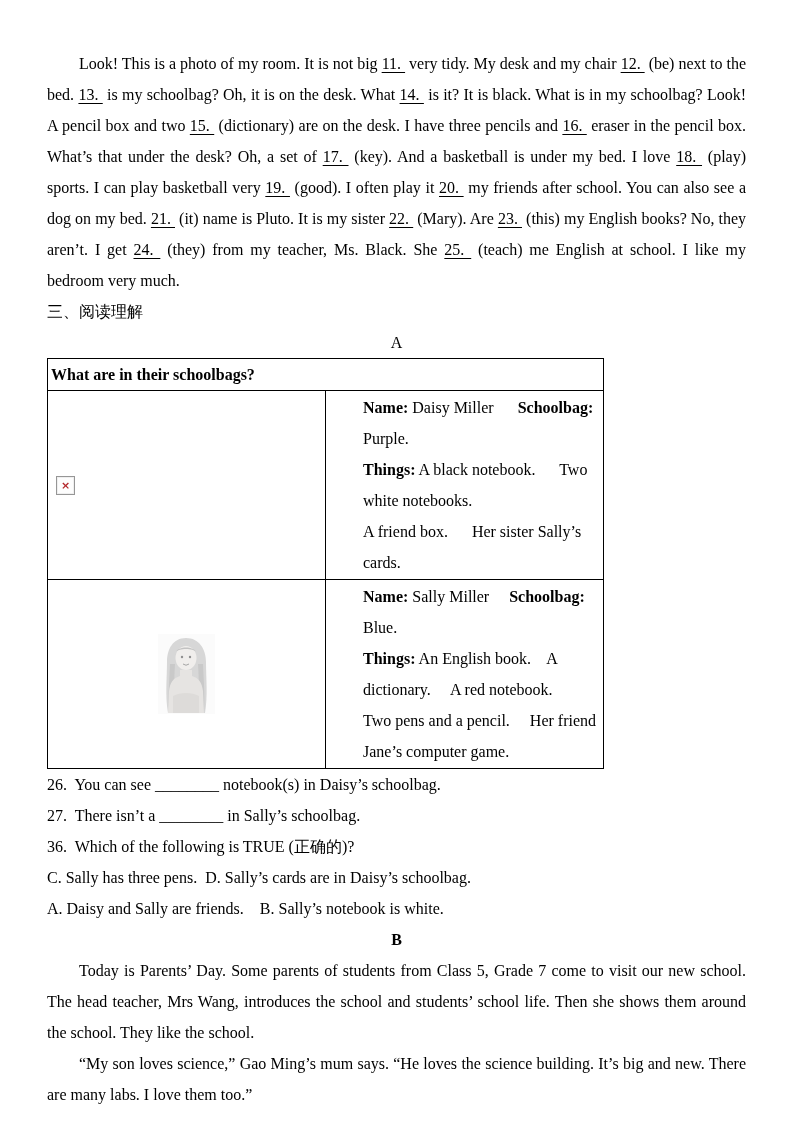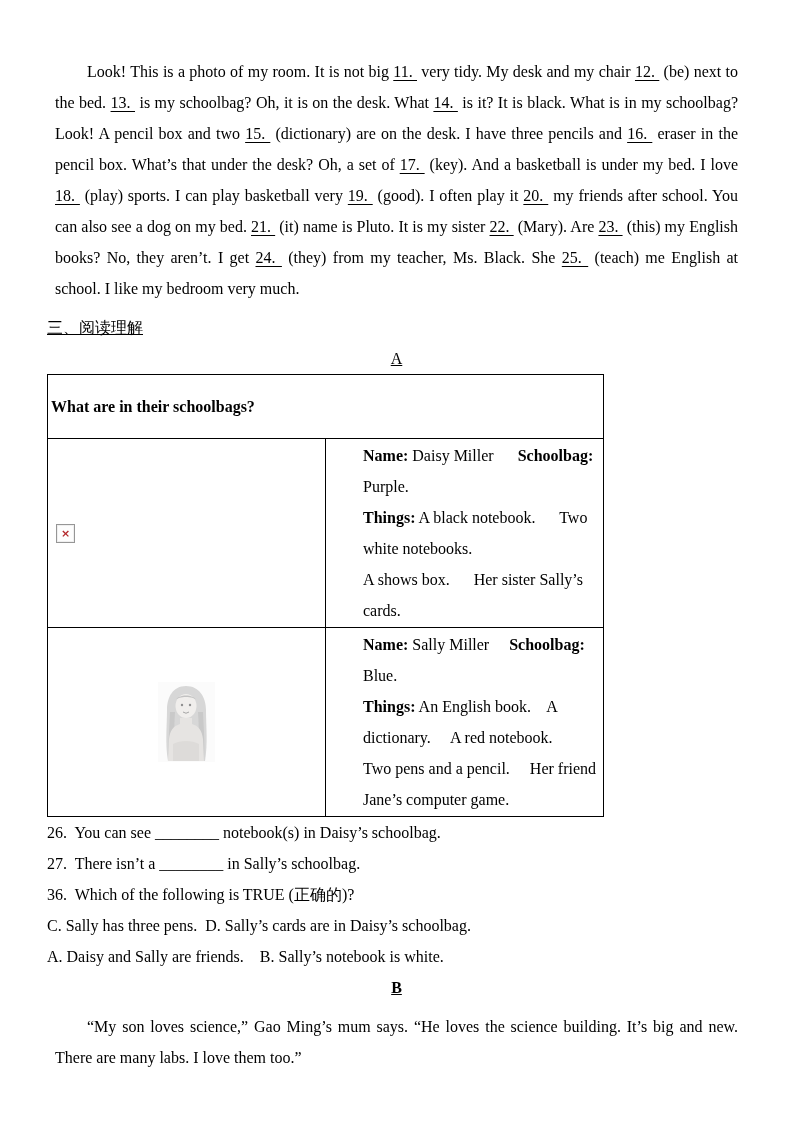--- a/index.html
+++ b/index.html
@@ -9,41 +9,41 @@
     box-sizing:border-box;
     margin:0 auto;
     padding:48px 47px 0 47px;
     background:#ffffff;
     font-family:"Liberation Serif","DejaVu Serif",serif;
     font-size:16px;
     line-height:31px;
     color:#000000;
     overflow:hidden;
   }
-  .para{margin:8px;text-align:justify;}
+  .para{margin:0;text-align:justify;}
   .indent{text-indent:32px;}
-  .line{height:31px;text-decoration:underline;}
+  .line{height:31px;}
   .center{text-align:center;}
   .bold{font-weight:700;}
   u.blank{white-space:nowrap;text-underline-offset:3px;}
 
   table.sb-table{
     border-collapse:collapse;
     table-layout:fixed;
     width:557px;
     margin:0;
   }
   table.sb-table td{
     border:1.5px solid #000000;
     vertical-align:middle;
     box-sizing:border-box;
   }
   td.title-cell{
     font-weight:700;
-    padding:16px 3px;
+    padding:0 3px;
     height:32px;
     line-height:31px;
   }
   td.img-cell{
     width:97px;
     padding:2px 4px;
     text-align:center;
   }
   td.lines-cell{
     padding:1px 4px 1px 6px;
@@ -85,21 +85,21 @@
       </tr>
     <tr>
           <td class="img-cell">
             <span class="broken-img" style="margin: 0px auto 0px 4px;">
               <span class="bx">×</span>
             </span>
           </td>
           <td class="lines-cell">
             <div class="t-line"><b>Name:</b> Daisy Miller      <b>Schoolbag:</b> Purple.</div>
             <div class="t-line"><b>Things:</b> A black notebook.      Two white notebooks.</div>
-            <div class="t-line">A shows box.      Her sister Sally’s cards.</div>
+            <div class="t-line">A friend box.      Her sister Sally’s cards.</div>
           </td>
         </tr>
         <tr>
           <td class="img-cell">
   <svg class="girl-photo" width="57" height="80" viewBox="0 0 57 80" xmlns="http://www.w3.org/2000/svg">
     <rect width="57" height="80" fill="#fbfbfb"></rect>
     <path d="M28 4 C15 4 9 15 9 28 C9 44 7 62 10 79 L47 79 C50 62 48 44 48 28 C48 15 41 4 28 4 Z" fill="#d7d7d7"></path>
     <path d="M12 30 C11 50 10 65 11 79 L17 79 C16 60 16 45 17 30 Z" fill="#c9c9c9"></path>
     <path d="M45 30 C46 50 47 65 46 79 L40 79 C41 60 41 45 40 30 Z" fill="#c9c9c9"></path>
     <ellipse cx="28" cy="24" rx="10.5" ry="12" fill="#f0eeec"></ellipse>
@@ -124,16 +124,17 @@
       <div class="q-line">26.  You can see ________ notebook(s) in Daisy’s schoolbag.</div>
       <div class="q-line">27.  There isn’t a ________ in Sally’s schoolbag.</div>
       <div class="q-line">36.  Which of the following is TRUE (正确的)?</div>
       <div class="q-line">C. Sally has three pens.  D. Sally’s cards are in Daisy’s schoolbag.</div>
       <div class="q-line">A. Daisy and Sally are friends.    B. Sally’s notebook is white.</div>
     </div>
 
   <div class="line center bold">B</div>
 
   <div id="passage-b">
+      <p class="para indent">Today is Parents’ Day. Some parents of students from Class 5, Grade 7 come to visit our new school. The head teacher, Mrs Wang, introduces the school and students’ school life. Then she shows them around the school. They like the school.</p>
       <p class="para indent">“My son loves science,” Gao Ming’s mum says. “He loves the science building. It’s big and new. There are many labs. I love them too.”</p>
     </div>
 
 </div>
 
 </body></html>

